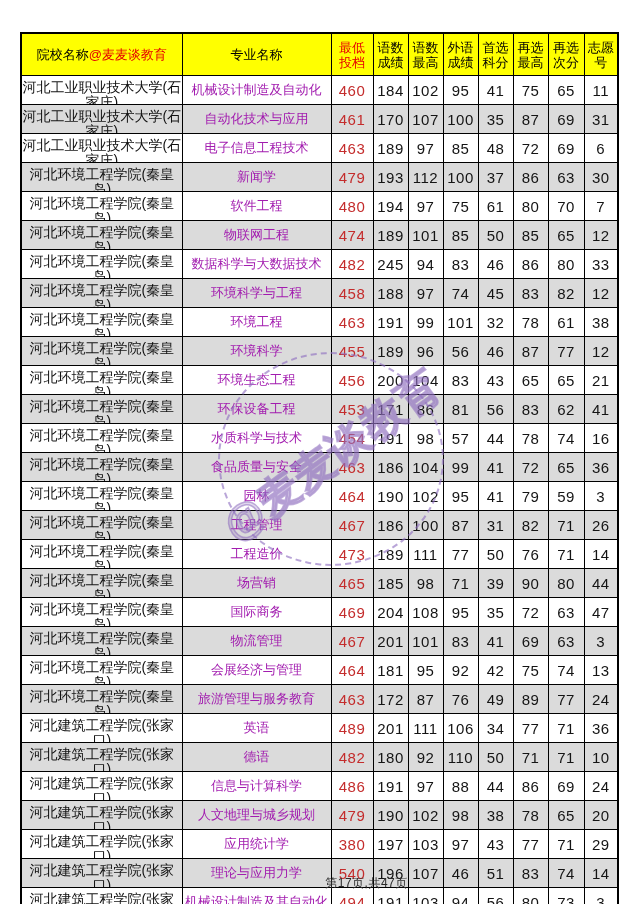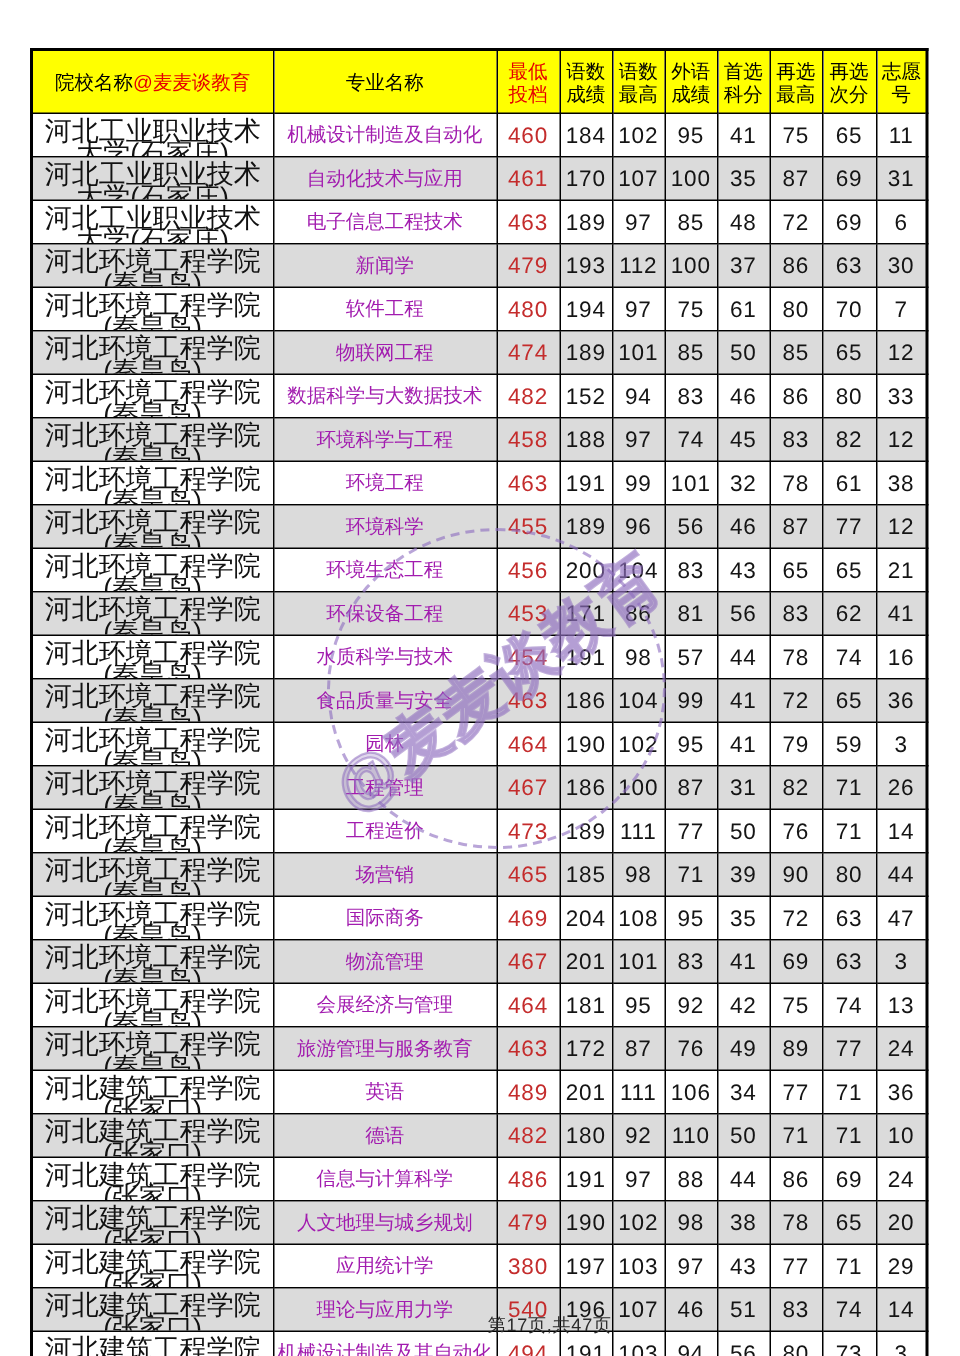--- a/index.html
+++ b/index.html
@@ -11,21 +11,21 @@
   .table-wrap{position:absolute;left:20px;top:32px;}
   table{border-collapse:collapse;table-layout:fixed;border:2px solid var(--border,#000);}
   td,th{border:1px solid var(--border,#000);padding:0;text-align:center;vertical-align:middle;overflow:hidden;}
   thead th{
     background:var(--yellow,#FFFF00);
     font-size:13px;font-weight:normal;line-height:15px;color:#000;height:41px;
   }
   thead th .red{color:var(--red-bright,#E60000);}
   tbody tr{height:25px;background:#ffffff;}
   tbody tr.alt{background:var(--gray,#DBDBDB);}
-  td.college{width:159px;font-size:18px;color:#111;text-align:center;}
+  td.college{width:159px;font-size:14px;color:#111;text-align:center;}
   td.college .cname{height:24px;overflow:hidden;line-height:15px;padding-top:4px;word-break:break-all;}
   td.major{width:147px;font-size:13px;color:#a21caf;white-space:nowrap;}
   td.num{font-size:15px;color:#141414;font-weight:500;letter-spacing:0.5px;}
   td.min{color:var(--red-score,#C42C2C);}
   col.c-college{width:161px;}
   col.c-major{width:149px;}
   col.c-min{width:42px;}
   col.c-s{width:35px;}
   col.c-s6{width:36px;}
   col.c-s7{width:34px;}
@@ -186,21 +186,21 @@
           <td class="num">85</td>
           <td class="num">65</td>
           <td class="num">12</td>
         </tr>
         <tr>
           <td class="college">
             <div class="cname">河北环境工程学院(秦皇岛)</div>
           </td>
           <td class="major">数据科学与大数据技术</td>
           <td class="num min">482</td>
-          <td class="num">152</td>
+          <td class="num">245</td>
           <td class="num">94</td>
           <td class="num">83</td>
           <td class="num">46</td>
           <td class="num">86</td>
           <td class="num">80</td>
           <td class="num">33</td>
         </tr>
         <tr class="alt">
           <td class="college">
             <div class="cname">河北环境工程学院(秦皇岛)</div>

